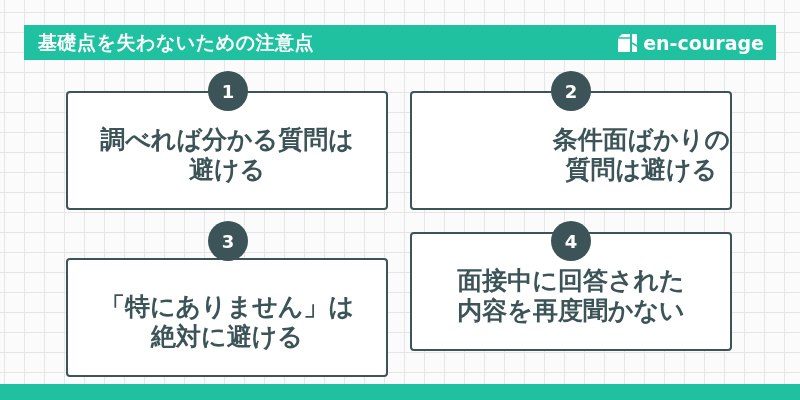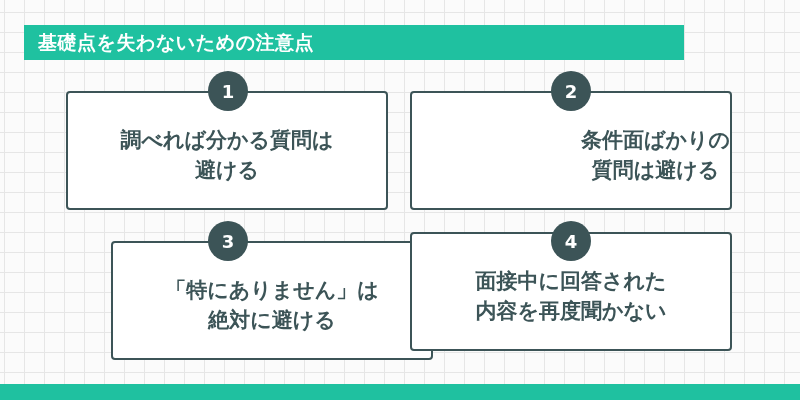--- a/index.html
+++ b/index.html
@@ -7,63 +7,74 @@
     width:800px; height:400px; overflow:hidden; position:relative;
     background-color:#fbfbfb;
     background-image:
       linear-gradient(to right, #e6e6e6 1px, transparent 1px),
       linear-gradient(to bottom, #e6e6e6 1px, transparent 1px);
     background-size:20px 20px;
     background-position:4px 12px;
     font-family:"DejaVu Sans", sans-serif;
   }
   .header {
-    position:absolute; left:24px; top:25px; width:660px; height:35px;
+    position:absolute; left:24px; top:25px; width:752px; height:35px;
     background:#1fc1a0; display:flex; align-items:center; justify-content:space-between;
     box-sizing:border-box; padding:0 12px 0 14px;
   }
   .title { color:#fff; font-weight:bold; font-size:19px; letter-spacing:0.5px; }
   .brand { display:flex; align-items:center; gap:4px; color:#fff; font-weight:bold; font-size:19px; }
   .brand svg { display:block; }
   .card {
     position:absolute; width:322px; height:119px; box-sizing:border-box;
     border:2px solid #3c5457; border-radius:4px; background:#fff;
     display:flex; align-items:center; justify-content:center;
   }
   .card-text {
-    color:#3c5457; font-weight:bold; font-size:21px; line-height:30px; text-align:center;
+    color:#3c5457; font-weight:bold; font-size:25px; line-height:30px; text-align:center;
     white-space:pre-line; margin-top:8px;
   }
   .badge {
     position:absolute; width:40px; height:40px; border-radius:50%;
     background:#3c5457; color:#fff; font-weight:bold; font-size:18px;
     display:flex; align-items:center; justify-content:center;
   }
   .footer { position:absolute; left:0; top:384px; width:800px; height:16px; background:#1fc1a0; }
 </style>
 </head>
 <body>
 
 <div class="header">
   <span class="title">基礎点を失わないための注意点</span>
+  <div class="brand">
+    <span>
+      <svg width="22" height="20" viewBox="0 0 22 20">
+        <path d="M1 5 L5 1 L13 1 L13 19 L1 19 Z" fill="#fff"></path>
+        <path d="M1 5 L13 5" stroke="#1fc1a0" stroke-width="1.5"></path>
+        <rect x="15" y="1" width="5" height="18" fill="#fff"></rect>
+        <path d="M15 10 L20 13" stroke="#1fc1a0" stroke-width="1.5"></path>
+      </svg>
+    </span>
+    <span>en-courage</span>
+  </div>
 </div>
 
 <div class="card" style="left:66px; top:91px;">
   <span class="card-text">調べれば分かる質問は
 避ける</span>
 </div>
 <div class="badge" style="left:208px; top:71px;">1</div>
 
 <div class="card" style="left:410px; top:91px;justify-content:flex-end;">
   <span class="card-text">条件面ばかりの
 質問は避ける</span>
 </div>
 <div class="badge" style="left:551px; top:71px;">2</div>
 
-<div class="card" style="left:66px; top:241px;margin-left:45px;">
+<div class="card" style="left:66px; top:258px;">
   <span class="card-text">「特にありません」は
 絶対に避ける</span>
 </div>
 <div class="badge" style="left:208px; top:221px;">3</div>
 
 <div class="card" style="left:410px; top:232px;">
   <span class="card-text">面接中に回答された
 内容を再度聞かない</span>
 </div>
 <div class="badge" style="left:551px; top:221px;">4</div>

